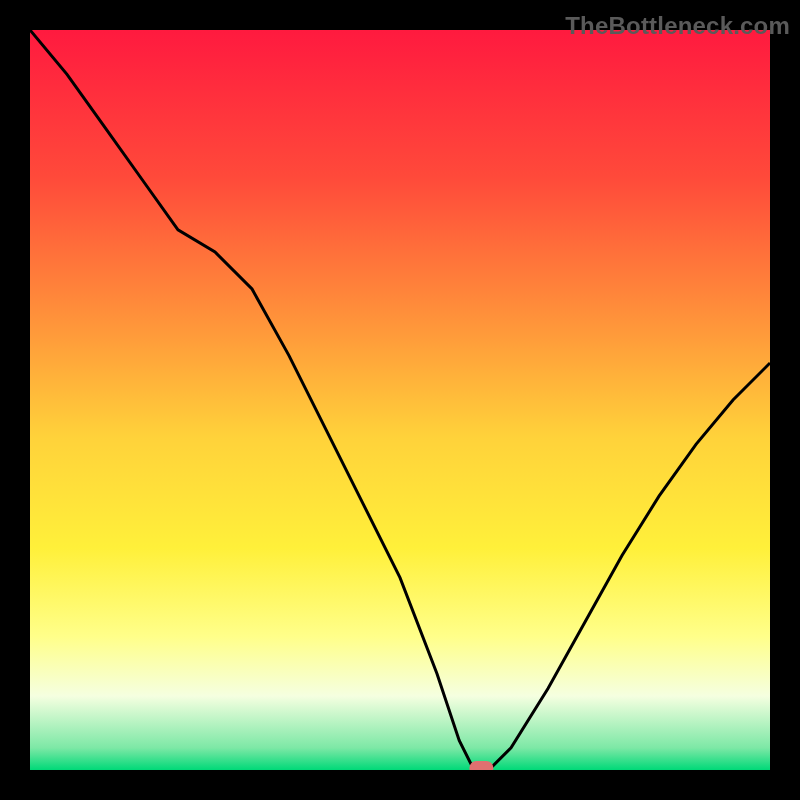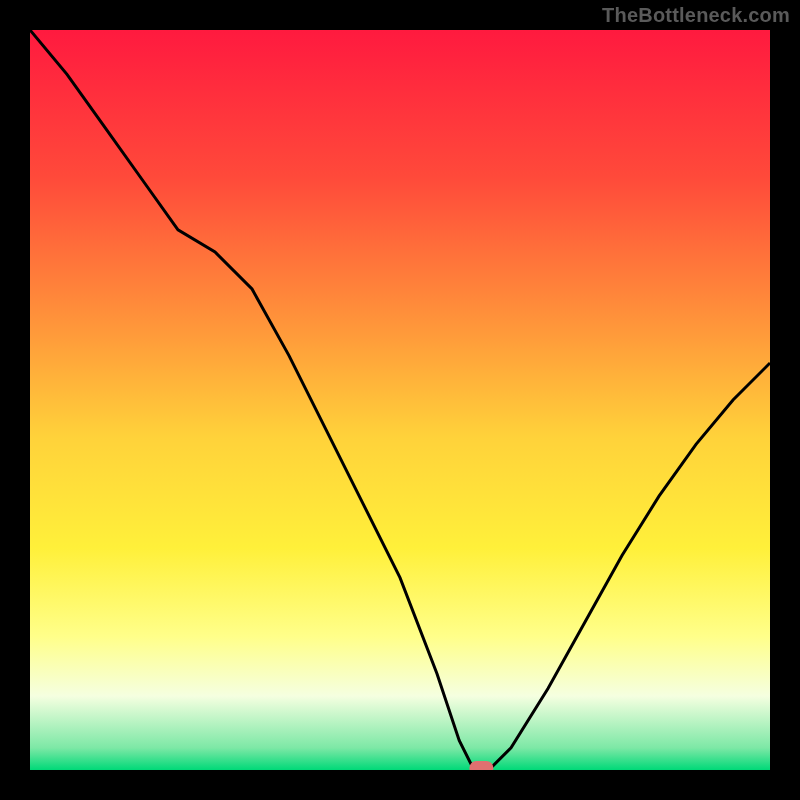--- a/index.html
+++ b/index.html
@@ -5,24 +5,24 @@
   * { margin: 0; padding: 0; box-sizing: border-box; }
   html, body { width: 800px; height: 800px; overflow: hidden; background: #000; }
   .frame {
     position: relative;
     width: 800px;
     height: 800px;
     background: #000;
   }
   .watermark {
     position: absolute;
-    top: 4px;
+    top: 12px;
     right: 10px;
     font-family: Arial, Helvetica, sans-serif;
-    font-size: 20px;
+    font-size: 24px;
     font-weight: 600;
     color: #5a5a5a;
     letter-spacing: 0.2px;
     z-index: 10;
   }
   .plot {
     position: absolute;
     left: 30px;
     top: 30px;
     width: 740px;

